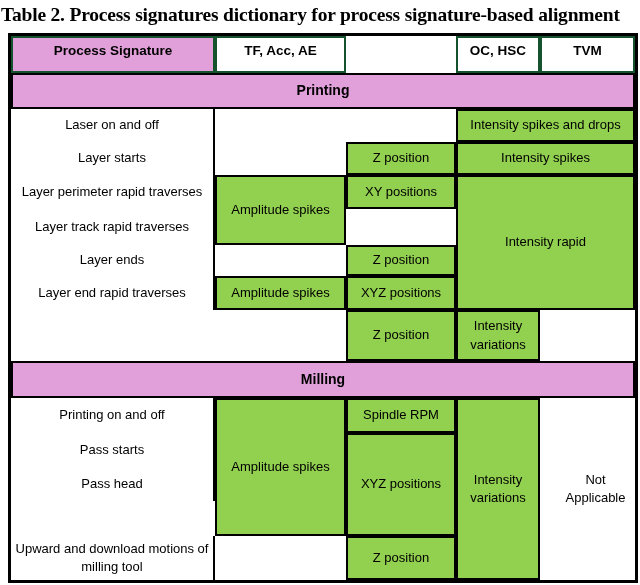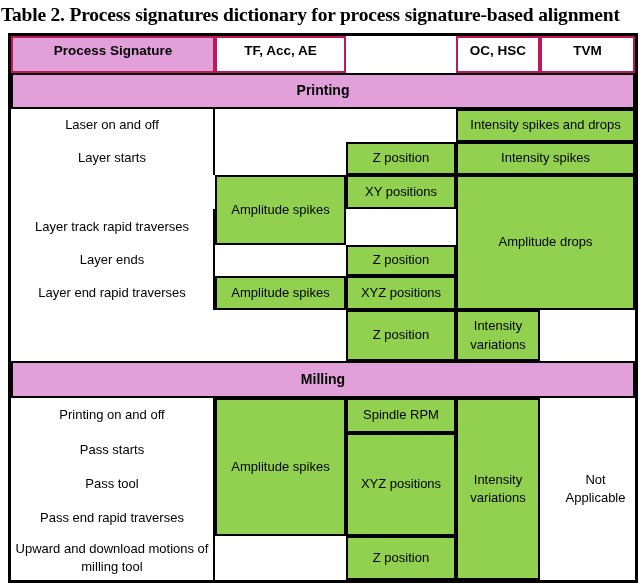--- a/index.html
+++ b/index.html
@@ -36,21 +36,21 @@
     justify-content: center;
     text-align: center;
     font-size: 13px;
     line-height: 1.4;
     padding: 1px 4px;
     box-sizing: border-box;
   }
   .hdr {
     font-weight: bold;
     font-size: 13.5px;
-    border: 2px solid #be185d;
+    border: 2px solid #14532d;
     background: #ffffff;
     align-items: flex-start;
     padding-top: 4px;
   }
   .pinkbg { background: var(--band-pink, #E1A0DA); }
   .band {
     border: 2px solid #000;
     font-weight: bold;
     font-size: 14px;
     background: var(--band-pink, #E1A0DA);
@@ -76,49 +76,49 @@
 
     <div class="cell hdr pinkbg" style="grid-area:1/1/2/2">Process Signature</div>
     <div class="cell hdr" style="grid-area:1/2/2/3">TF, Acc, AE</div>
     <div class="cell hdr" style="grid-area:1/4/2/5">OC, HSC</div>
     <div class="cell hdr" style="grid-area:1/5/2/6">TVM</div>
 
     <div class="cell band" style="grid-area:2/1/3/6">Printing</div>
 
     <div class="cell label" style="grid-area:3/1/4/2">Laser on and off</div>
     <div class="cell label" style="grid-area:4/1/5/2">Layer starts</div>
+    <div class="cell label" style="grid-area:5/1/6/2">Layer perimeter rapid traverses</div>
     <div class="cell label" style="grid-area:6/1/7/2">Layer track rapid traverses</div>
     <div class="cell label" style="grid-area:7/1/8/2">Layer ends</div>
     <div class="cell label" style="grid-area:8/1/9/2">Layer end rapid traverses</div>
 
     <div class="cell empty" style="grid-area:3/2/4/4"></div>
     <div class="cell empty" style="grid-area:4/2/5/3"></div>
     <div class="cell empty" style="grid-area:6/3/7/4"></div>
     <div class="cell empty" style="grid-area:7/2/8/3"></div>
     <div class="cell empty" style="grid-area:9/2/10/3"></div>
     <div class="cell empty" style="grid-area:9/5/10/6"></div>
 
     <div class="cell green" style="grid-area:3/4/4/6">Intensity spikes and drops</div>
     <div class="cell green" style="grid-area:4/3/5/4">Z position</div>
     <div class="cell green" style="grid-area:4/4/5/6">Intensity spikes</div>
     <div class="cell green" style="grid-area:5/2/7/3">Amplitude spikes</div>
     <div class="cell green" style="grid-area:5/3/6/4">XY positions</div>
-    <div class="cell green" style="grid-area:5/4/9/6">Amplitude drops</div>
+    <div class="cell green" style="grid-area:5/4/9/6">Intensity rapid</div>
     <div class="cell green" style="grid-area:7/3/8/4">Z position</div>
     <div class="cell green" style="grid-area:8/2/9/3">Amplitude spikes</div>
     <div class="cell green" style="grid-area:8/3/9/4">XYZ positions</div>
     <div class="cell green" style="grid-area:9/3/10/4">Z position</div>
     <div class="cell green" style="grid-area:9/4/10/5">Intensity variations</div>
 
     <div class="cell band" style="grid-area:10/1/11/6">Milling</div>
 
     <div class="cell label" style="grid-area:11/1/12/2">Printing on and off</div>
     <div class="cell label" style="grid-area:12/1/13/2">Pass starts</div>
-    <div class="cell label" style="grid-area:13/1/14/2">Pass tool</div>
-    <div class="cell label" style="grid-area:14/1/15/2">Pass end rapid traverses</div>
+    <div class="cell label" style="grid-area:13/1/14/2">Pass head</div>
     <div class="cell label" style="grid-area:15/1/16/2">Upward and download motions of milling tool</div>
 
     <div class="cell empty" style="grid-area:15/2/16/3"></div>
 
     <div class="cell green" style="grid-area:11/2/15/3">Amplitude spikes</div>
     <div class="cell green" style="grid-area:11/3/12/4">Spindle RPM</div>
     <div class="cell green" style="grid-area:12/3/15/4">XYZ positions</div>
     <div class="cell green" style="grid-area:15/3/16/4">Z position</div>
     <div class="cell green" style="grid-area:11/4/16/5">Intensity variations</div>
     <div class="cell empty" style="grid-area:11/5/16/6">Not Applicable</div>

